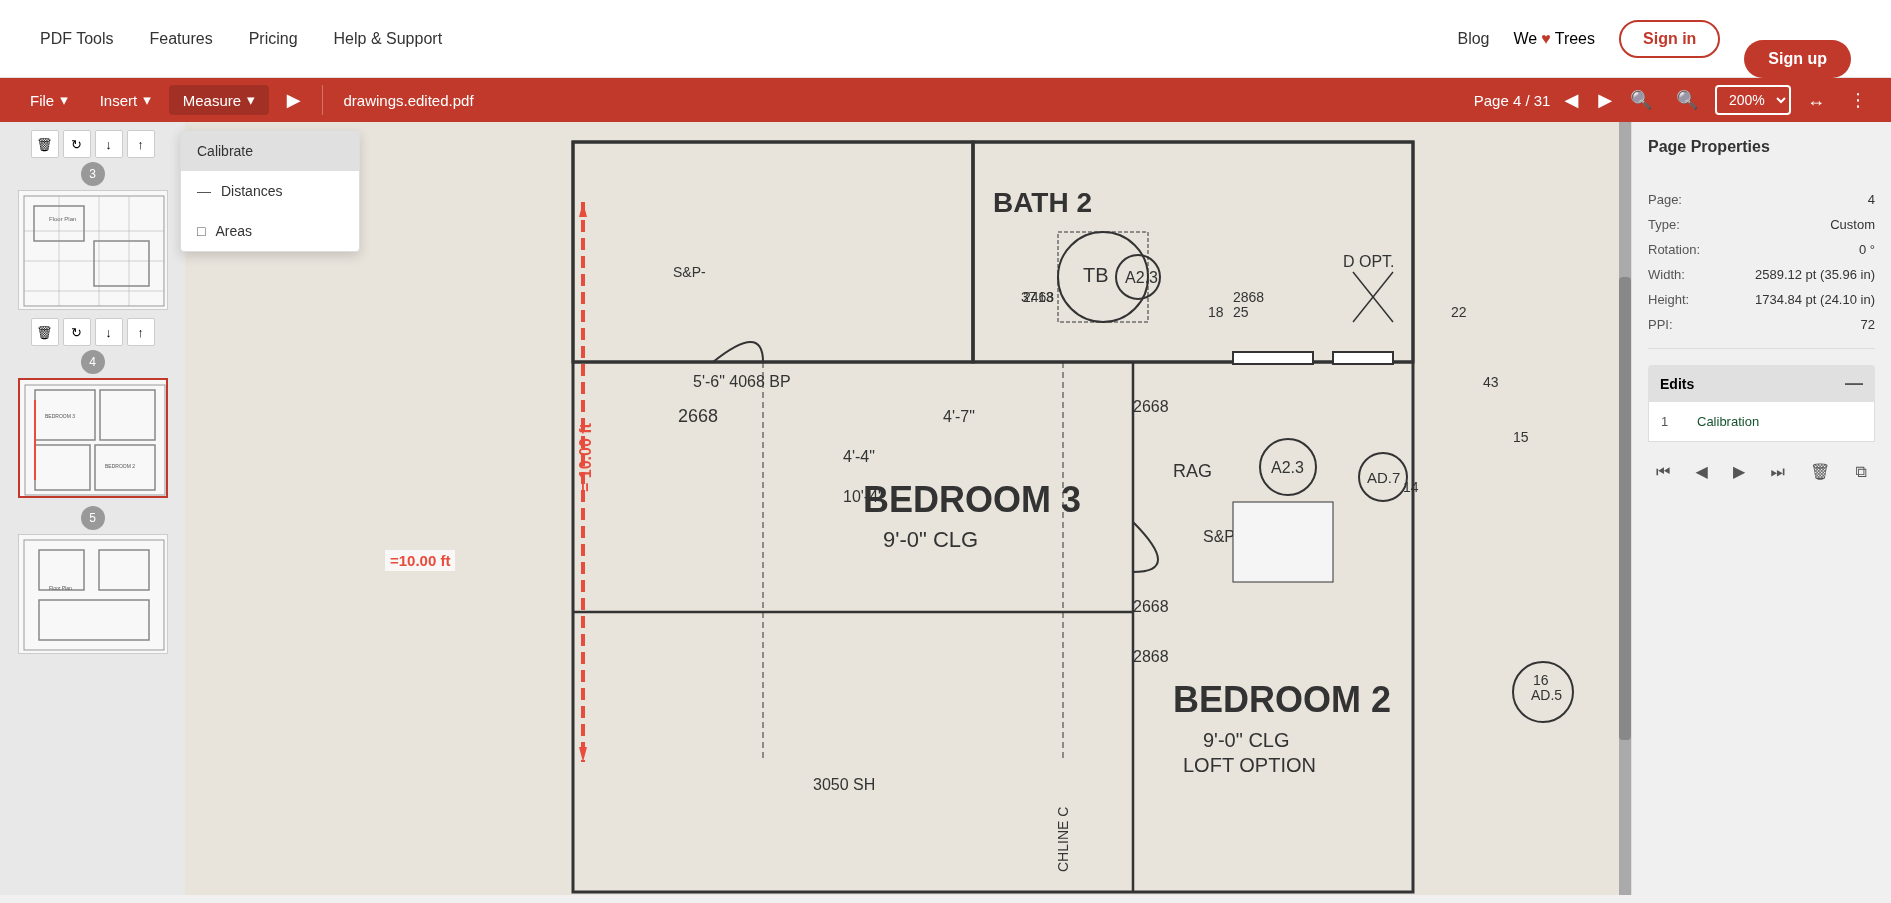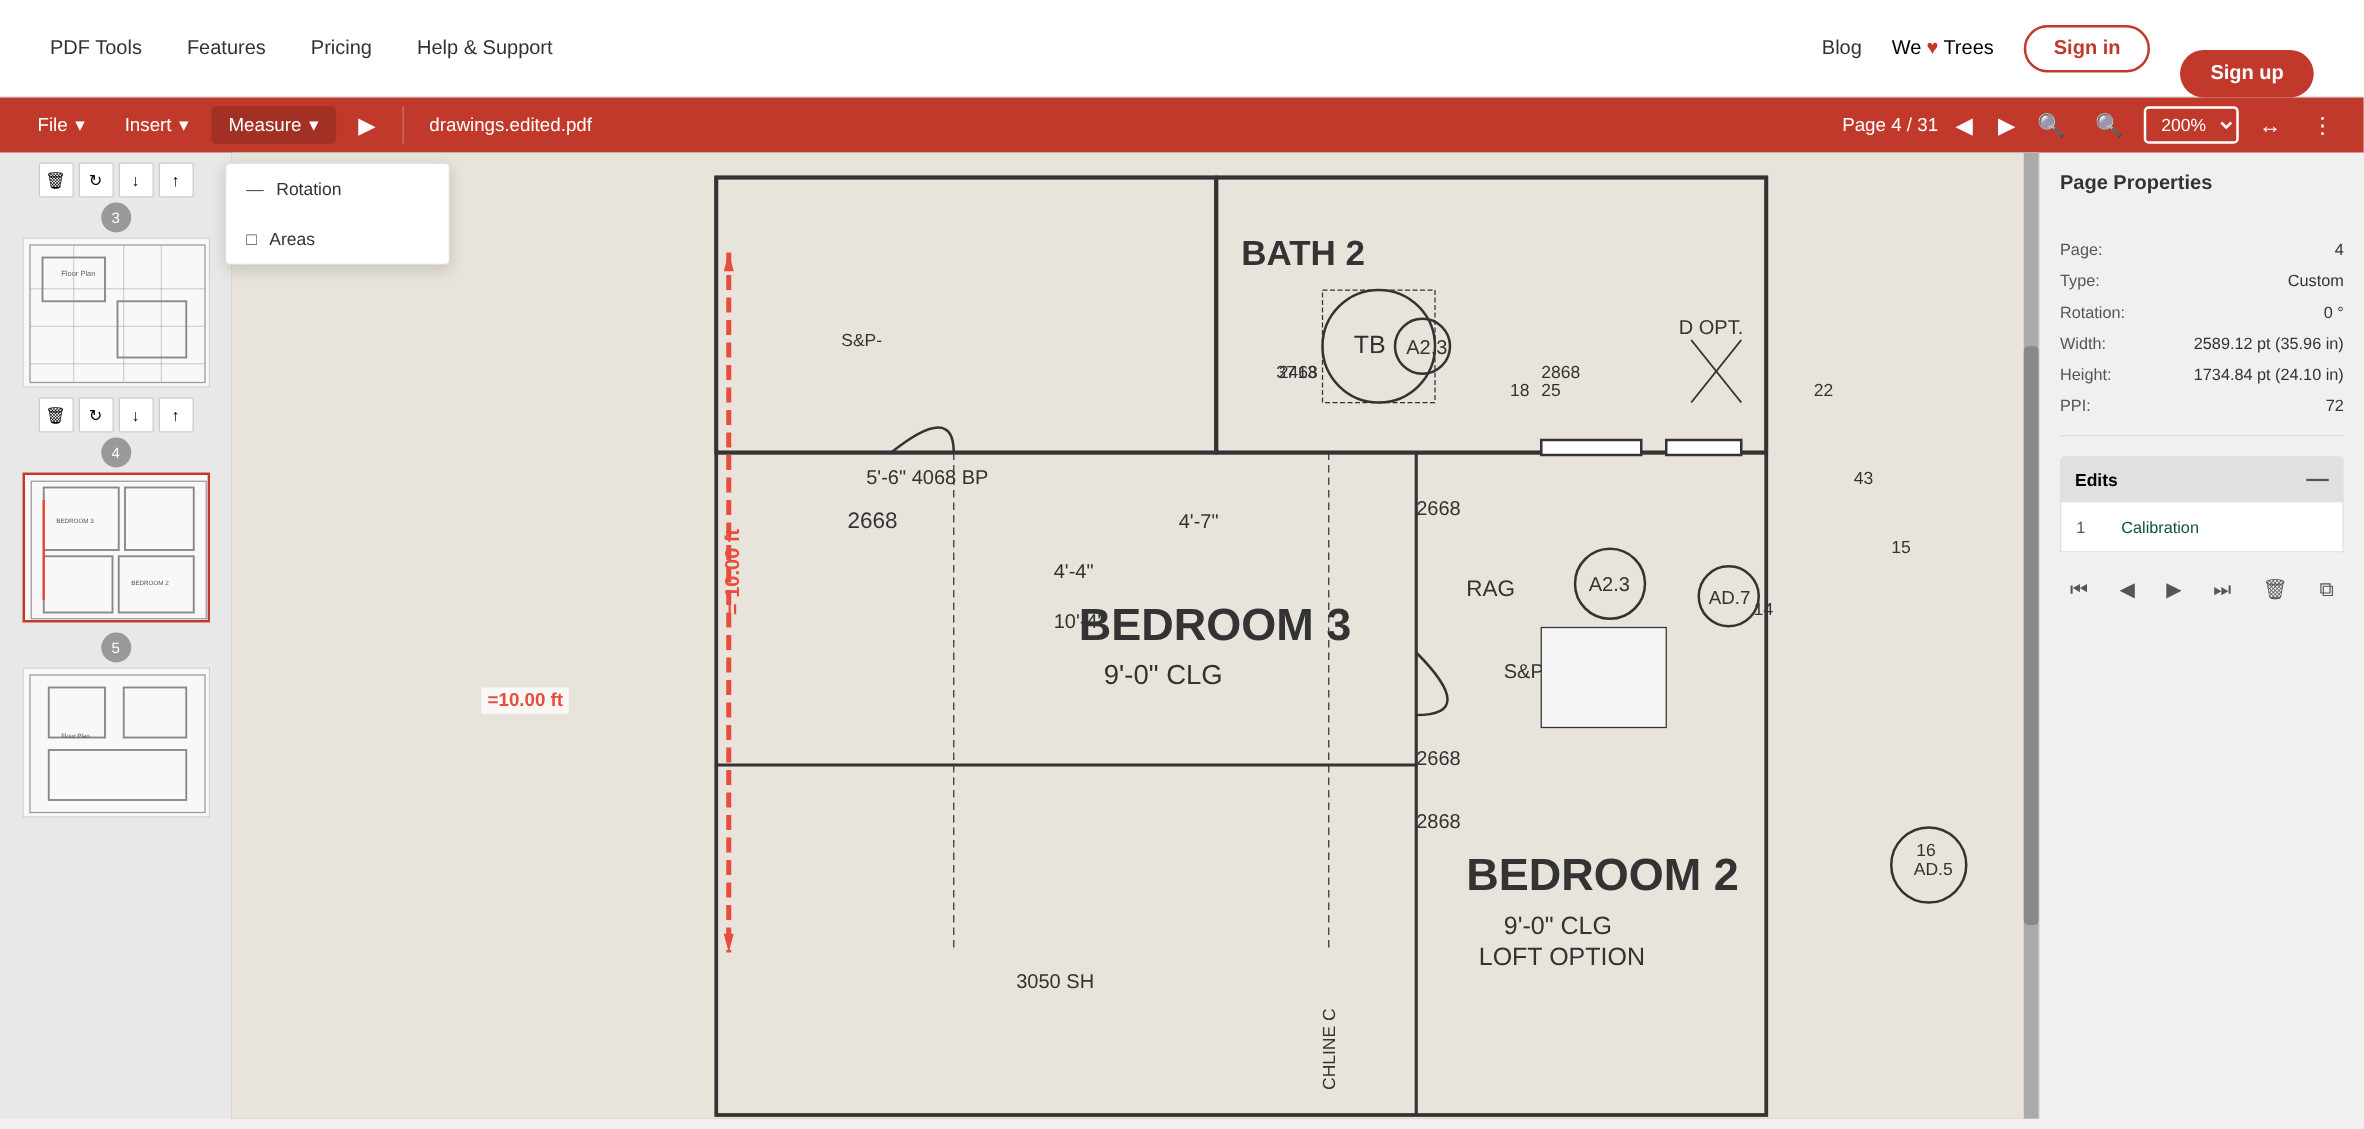--- a/index.html
+++ b/index.html
@@ -210,21 +210,21 @@
     
     .pdf-area {
       flex: 1;
       background: #888;
       position: relative;
       overflow: hidden;
     }
     .blueprint-bg {
       width: 100%;
       height: 100%;
-      background: #fef9c3;
+      background: #0f172a;
       position: relative;
       overflow: hidden;
     }
 
     
     .right-panel {
       width: 260px;
       background: #f0f0f0;
       border-left: 1px solid #ddd;
       flex-shrink: 0;
@@ -366,23 +366,26 @@
       <option>75%</option>
       <option>100%</option>
       <option>150%</option>
       <option>300%</option>
     </select>
     <button class="toolbar-icon-btn">↔</button>
     <button class="toolbar-icon-btn">⋮</button>
   </div>
 
   <div class="dropdown-menu">
+    <div class="dropdown-item highlighted">
+      <span>Calibrate</span>
+    </div>
     <div class="dropdown-item">
       <span class="dropdown-icon">—</span>
-      <span>Rotation</span>
+      <span>Distances</span>
     </div>
     <div class="dropdown-item">
       <span class="dropdown-icon">□</span>
       <span>Areas</span>
     </div>
   </div>
 </div>
 
 <div class="main-area">
 

